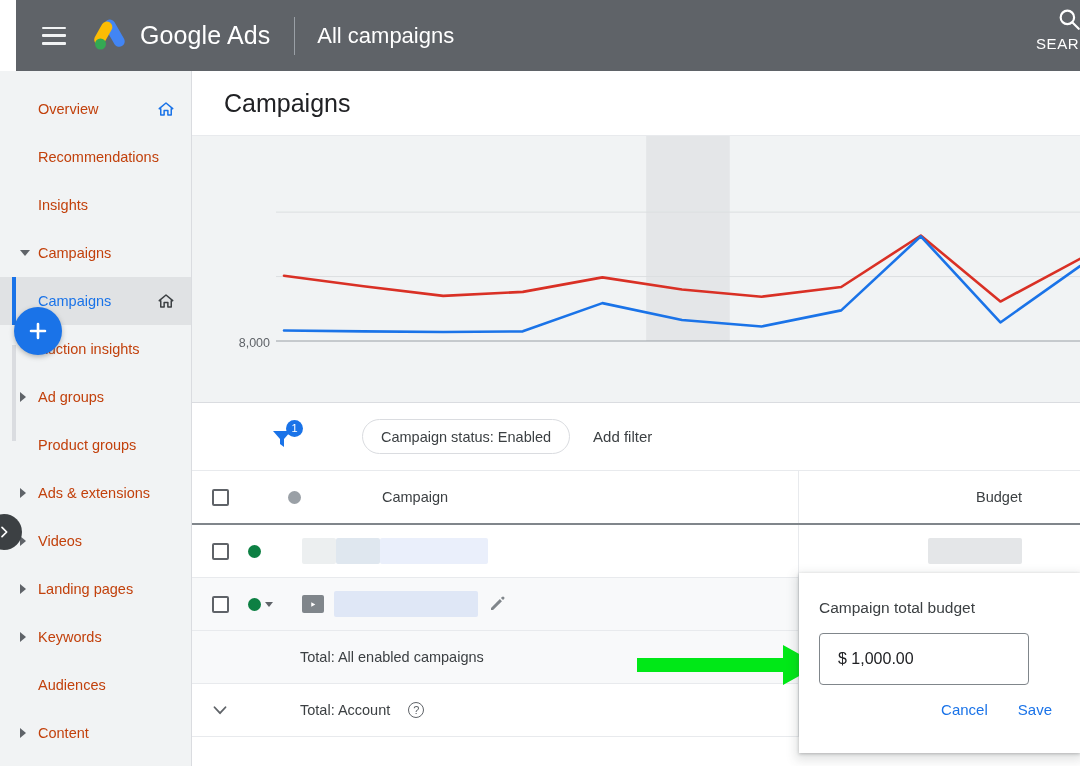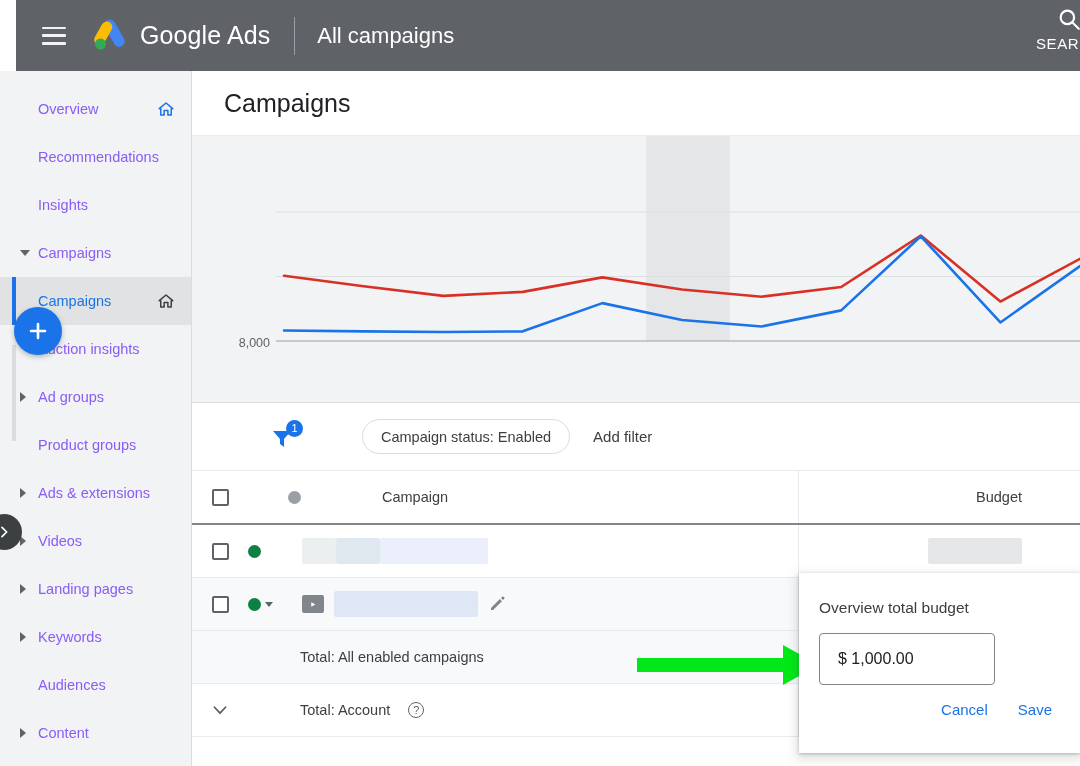--- a/index.html
+++ b/index.html
@@ -47,21 +47,21 @@
   .sidebar {
     position: absolute; left: 0; top: 71px; width: 192px; height: 695px;
     background: #f1f3f4;
     border-right: 1px solid #dadce0;
     padding-top: 14px;
   }
   .nav-item {
     position: relative; height: 48px;
     display: flex; align-items: center;
     padding-left: 38px; padding-right: 14px;
-    font-size: 14.5px; color: #8b5cf6; cursor: pointer;
+    font-size: 14.5px; color: #c2410c; cursor: pointer;
     white-space: nowrap;
   }
   .nav-item.sub { padding-left: 38px; }
   .nav-item .caret {
     position: absolute; left: 20px; top: 50%; transform: translateY(-50%);
     width: 0; height: 0;
   }
   .caret-down {
     border-left: 5px solid transparent; border-right: 5px solid transparent;
     border-top: 6px solid #5f6368;
@@ -201,21 +201,21 @@
   .budget-popup {
     position: absolute; left: 799px; top: 573px;
     width: 281px; height: 180px;
     background: #ffffff;
     box-shadow: 0 1px 3px rgba(60,64,67,.3), 0 4px 10px 3px rgba(60,64,67,.15);
     z-index: 50;
     padding: 26px 24px 0 20px;
   }
   .popup-label { font-size: 15.5px; color: #3c4043; margin-bottom: 16px; }
   .budget-input {
-    width: 176px; height: 52px; border: 1px solid #80868b; border-radius: 4px;
+    width: 210px; height: 52px; border: 1px solid #80868b; border-radius: 4px;
     display: flex; align-items: center; padding-left: 18px;
     font-size: 16px; color: #202124; background: #fff; cursor: text;
   }
   .popup-actions {
     display: flex; justify-content: flex-end; align-items: center;
     gap: 30px; margin-top: 16px; padding-right: 4px;
   }
   .popup-btn { font-size: 15px; color: #1a73e8; cursor: pointer; }
 </style>
 </head>
@@ -447,21 +447,21 @@
     <svg width="24" height="24" viewBox="0 0 24 24">
       <path d="M12 5 V19 M5 12 H19" stroke="#ffffff" stroke-width="2.6" stroke-linecap="round"></path>
     </svg>
   </div>
 
   <svg class="green-arrow" width="182" height="40" viewBox="0 0 182 40">
     <path d="M0 13 L146 13 L146 0 L182 20 L146 40 L146 27 L0 27 Z" fill="#00e817"></path>
   </svg>
 
   <div class="budget-popup">
-    <div class="popup-label">Overview total budget</div>
+    <div class="popup-label">Campaign total budget</div>
     <div class="budget-input">$ 1,000.00</div>
     <div class="popup-actions">
       <div class="popup-btn">Cancel</div>
       <div class="popup-btn">Save</div>
     </div>
   </div>
 
 </div>
 
 </body></html>

